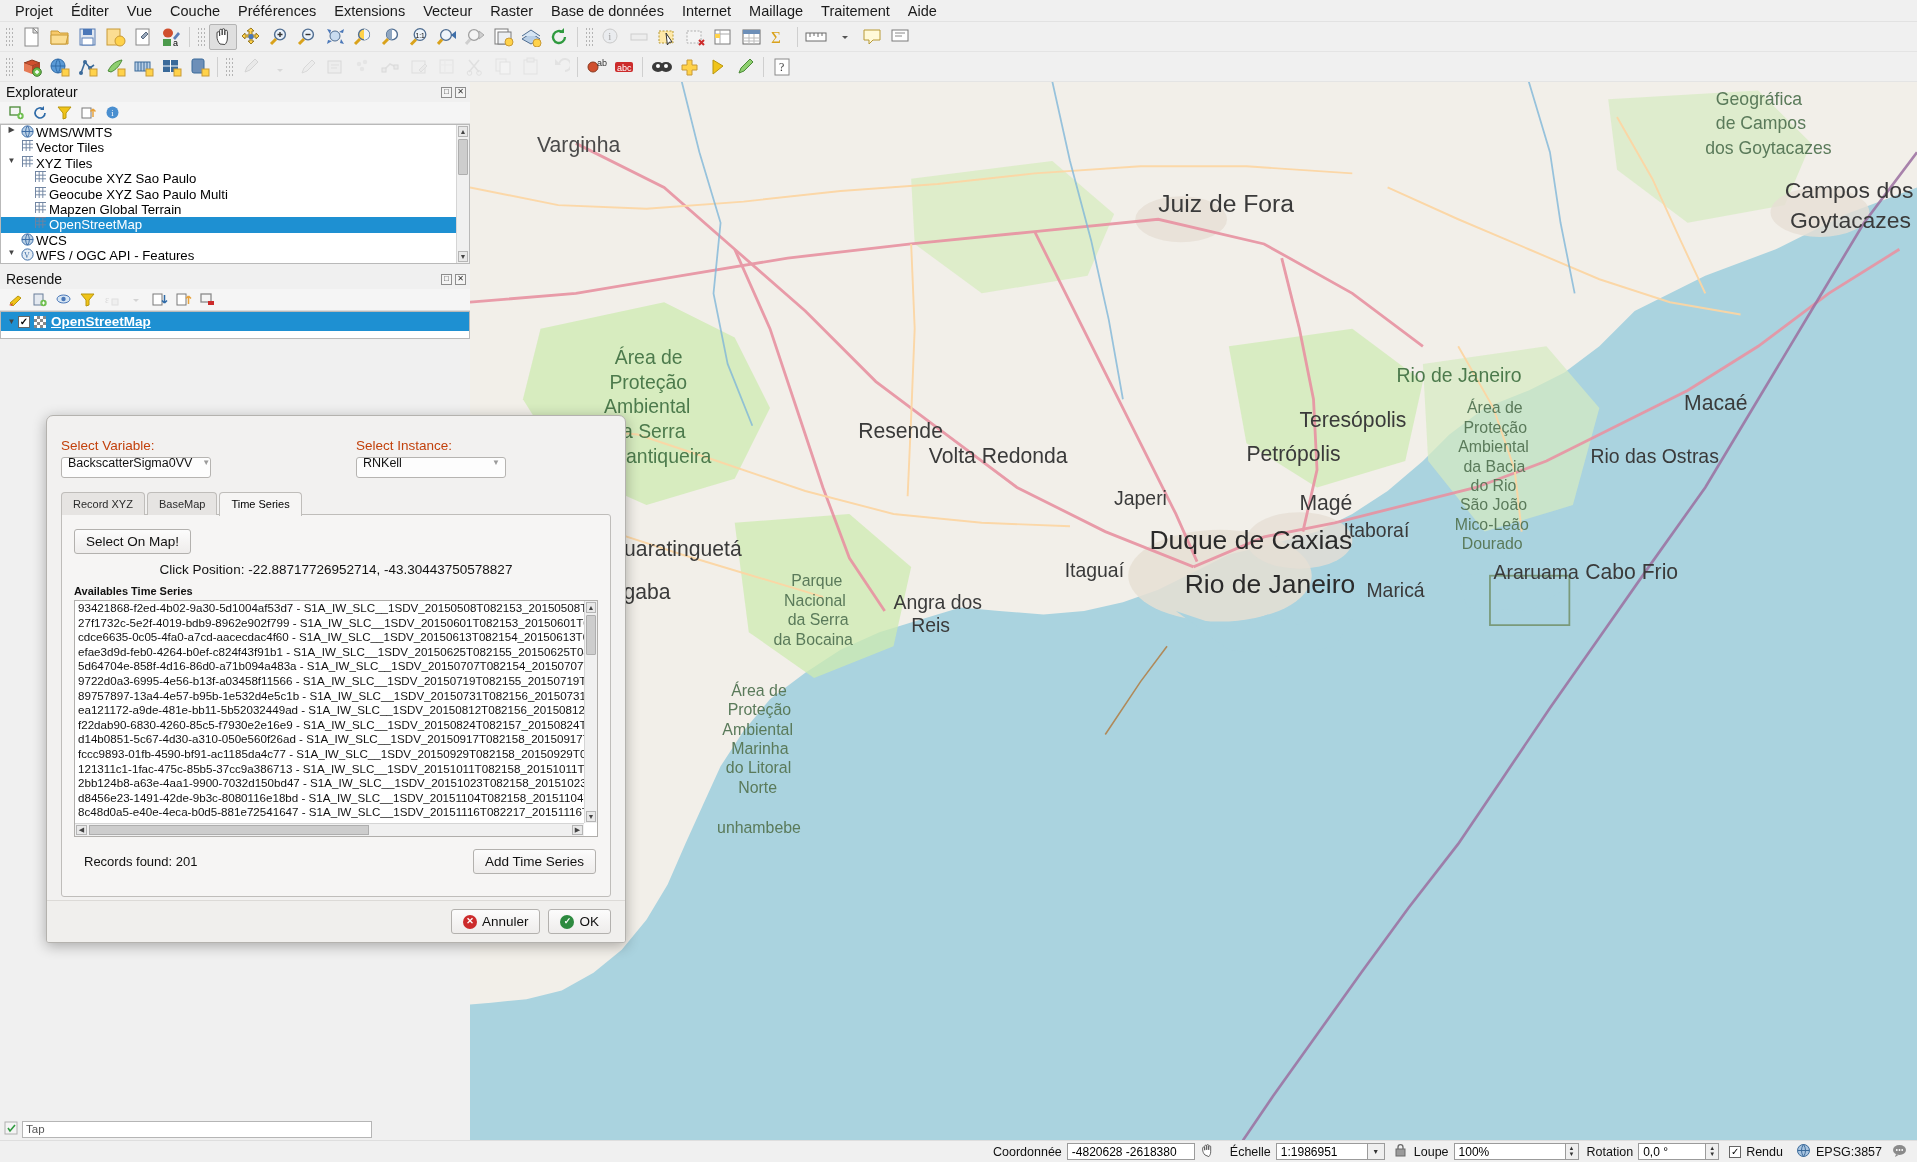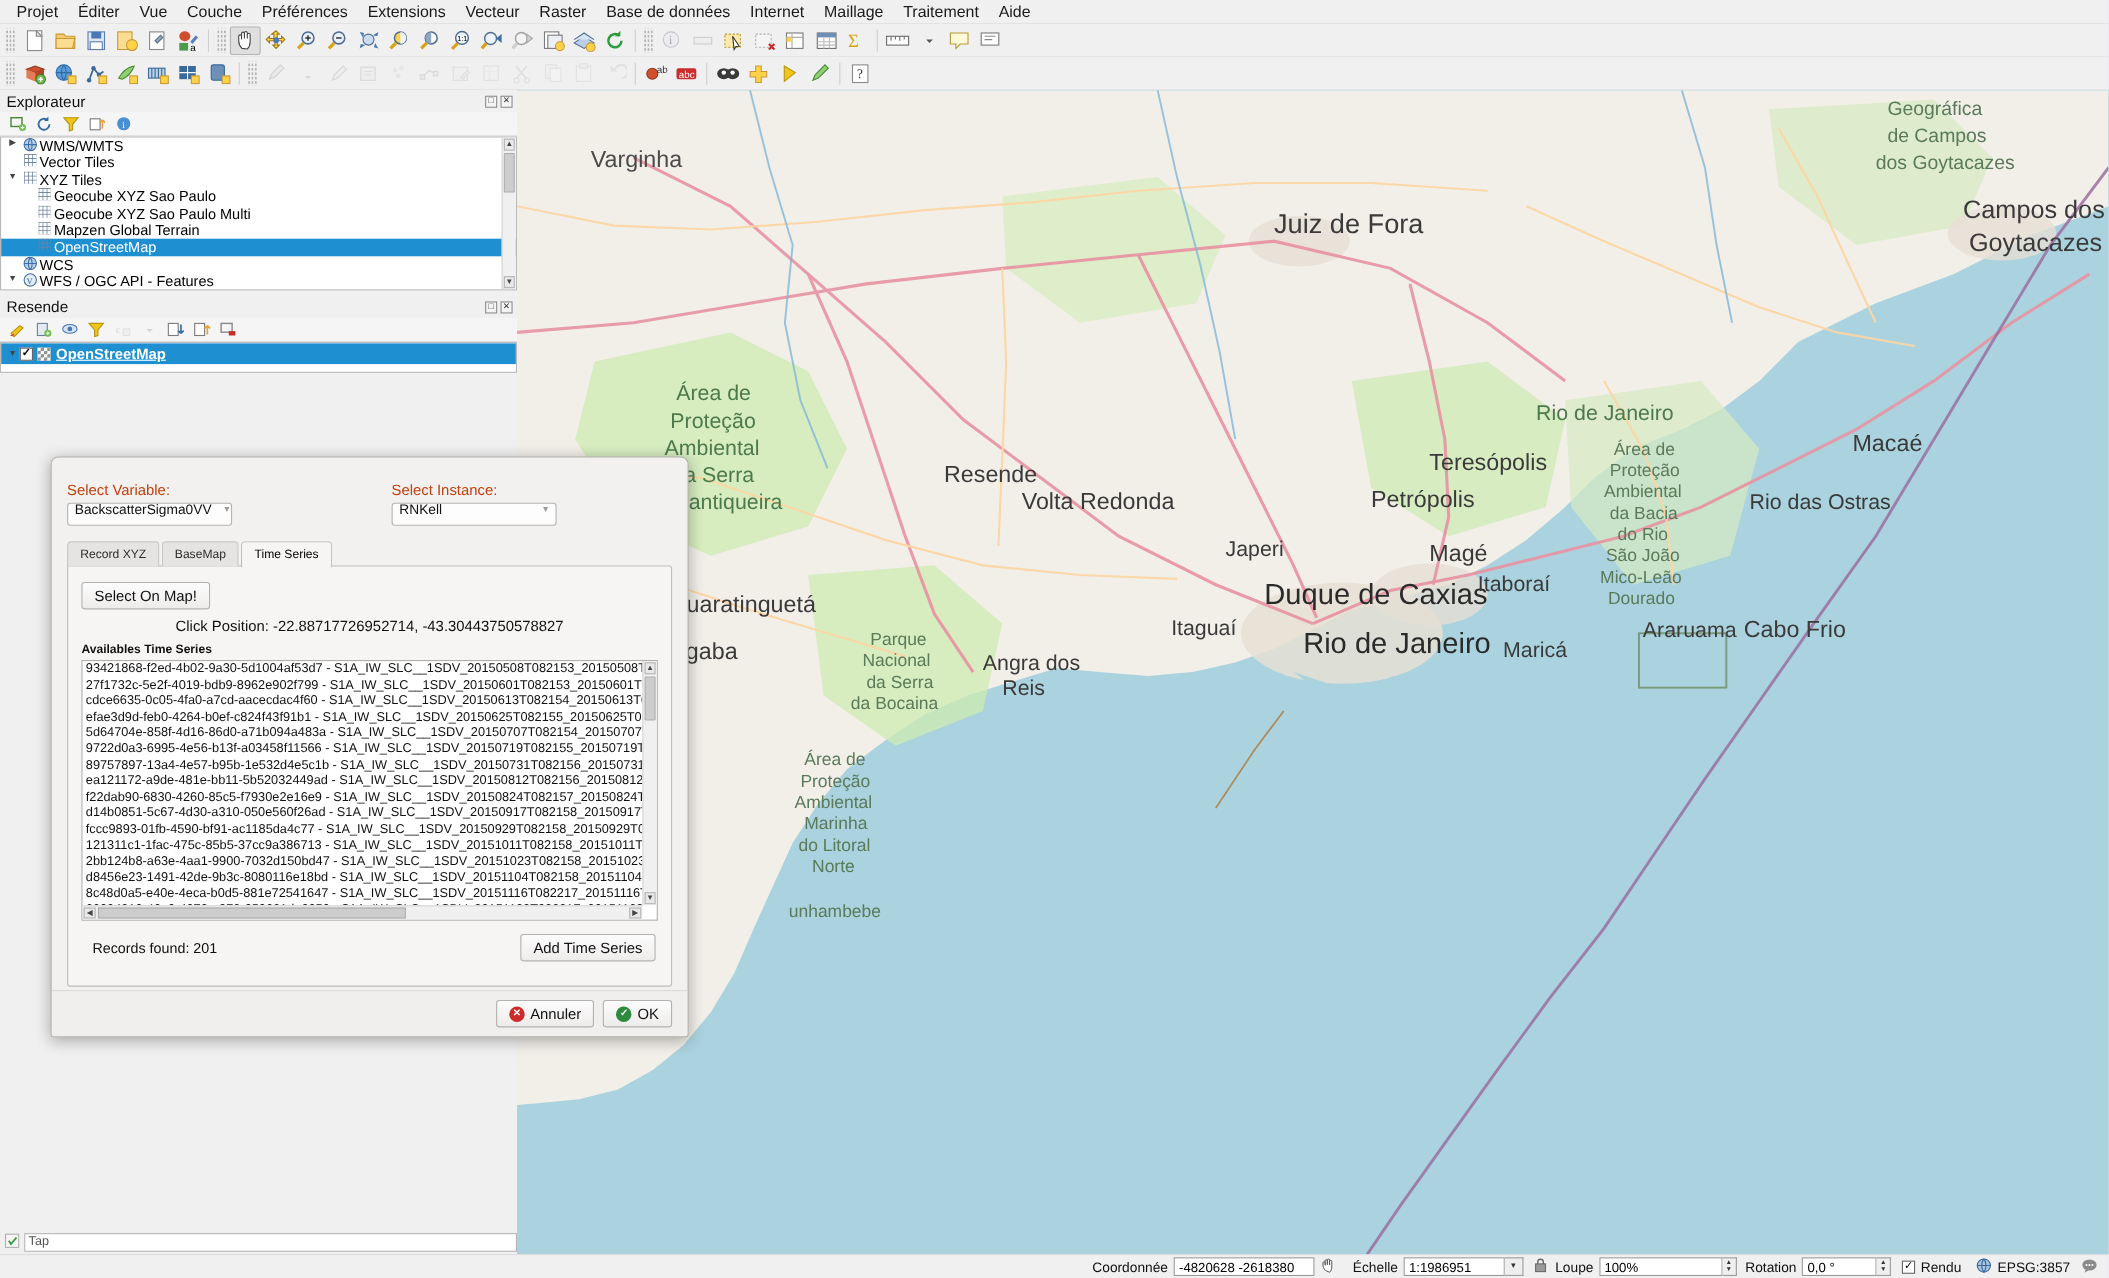--- a/index.html
+++ b/index.html
@@ -81,21 +81,21 @@
   
   #statusbar { position:absolute; left:0; right:0; bottom:0; height:22px; background:#f0f0f0;
     border-top:1px solid #dedede; display:flex; align-items:center; font-size:12.5px; }
   #statusbar .sfield { height:17px; border:1px solid #9b9b9b; background:#fff; display:flex; align-items:center;
     padding:0 4px; font-size:12px; }
   .slabel { margin:0 5px 0 8px; color:#111; font-size:12.5px; }
   .spin { width:13px; height:17px; border:1px solid #9b9b9b; border-left:0; background:#efefef;
     display:flex; flex-direction:column; align-items:center; justify-content:center; font-size:6px; line-height:.9; color:#333; }
   .combo-arrow { width:17px; height:17px; border:1px solid #9b9b9b; border-left:0; background:#efefef;
     display:flex; align-items:center; justify-content:center; font-size:7px; color:#333; }
-  #msgbar { position:absolute; left:0; bottom:0; width:470px; height:22px; display:flex; align-items:center;
+  #msgbar { position:absolute; left:0; bottom:0; width:372px; height:22px; display:flex; align-items:center;
     padding-left:4px; gap:4px; background:#f0f0f0; }
   #msgbar .tapinput { flex:1; height:17px; border:1px solid #b5b5b5; background:#fff; font-size:11.5px;
     display:flex; align-items:center; padding-left:3px; color:#555; }
 
   
   #dialog { position:absolute; left:46px; top:415px; width:580px; height:528px;
     background:#f2f1f0; border:1px solid #b4b2ae; border-radius:7px 7px 3px 3px;
     box-shadow:0 3px 14px rgba(0,0,0,.30); overflow:hidden; }
   #dlg-title { height:32px; background:#fbfbfa; border-bottom:1px solid #dcdad7; border-radius:6px 6px 0 0;
     display:flex; align-items:center; justify-content:center; position:relative; }

